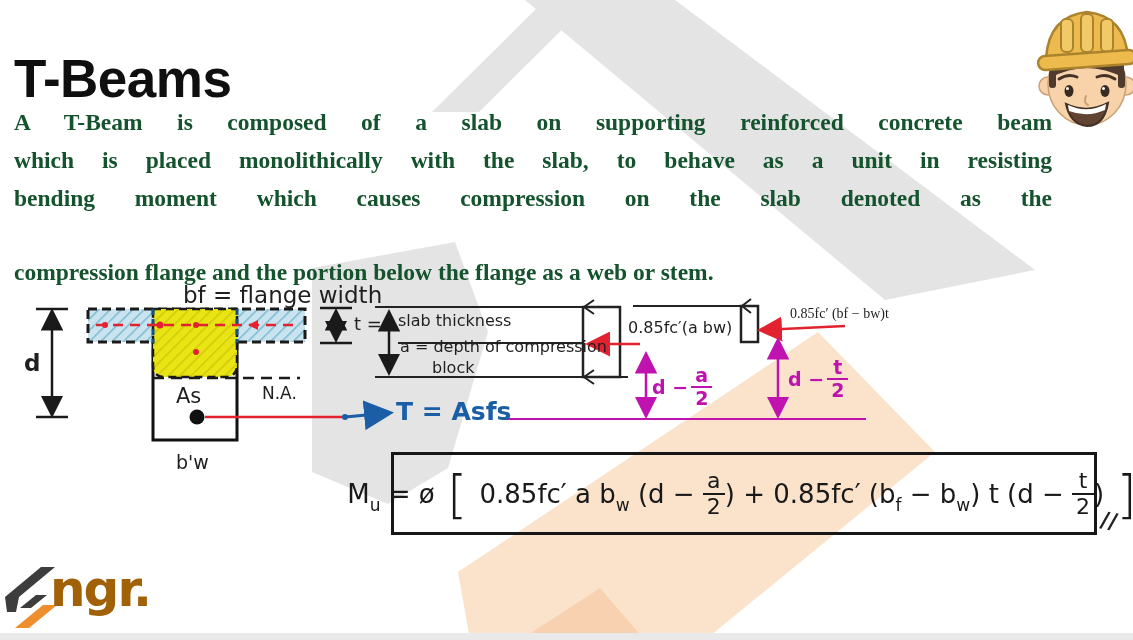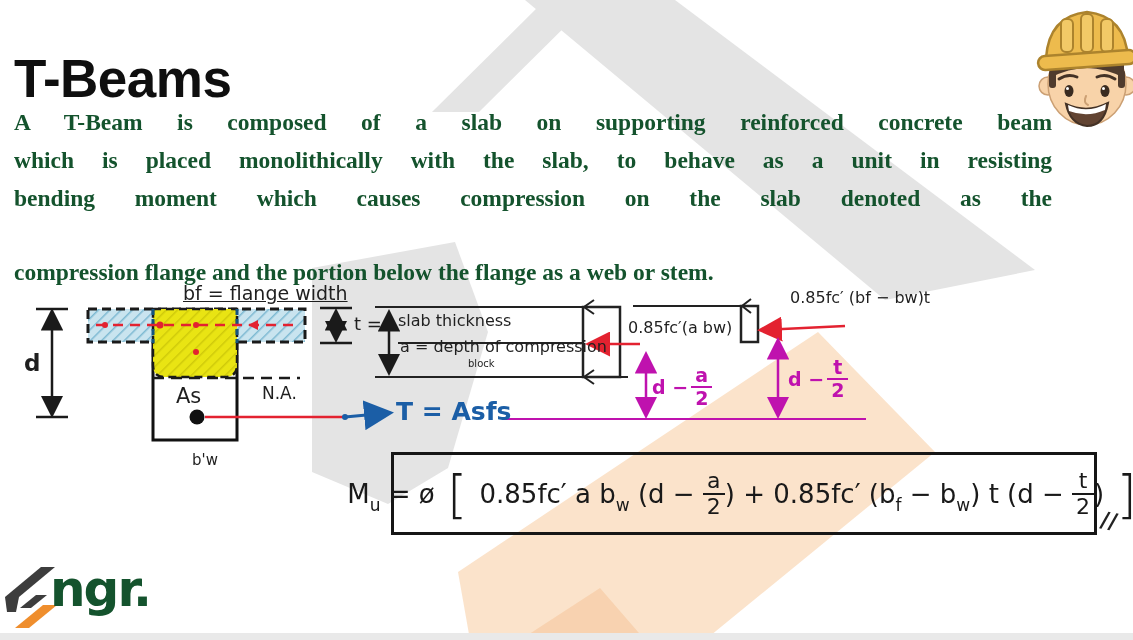--- a/index.html
+++ b/index.html
@@ -34,21 +34,21 @@
   }
   #formula-content{
     font-family:"DejaVu Sans",sans-serif;font-size:26px;color:#191919;
     display:flex;align-items:center;white-space:pre;font-weight:500;
   }
   #formula-content .fsub{font-size:17px;align-self:flex-end;padding-bottom:3px;}
   #formula-content .fbig{font-size:52px;font-weight:300;padding:0 4px;line-height:0;}
   #formula-content .frac{font-size:22px;margin:0 2px;}
   #end-mark{left:1101px;top:508px;font-size:22px;font-weight:700;color:#222;
     transform:rotate(12deg);font-family:"DejaVu Sans",sans-serif;}
-  #logo-text{left:50px;top:560px;font-size:50px;font-weight:700;color:#14532d;
+  #logo-text{left:50px;top:560px;font-size:50px;font-weight:700;color:#a16207;
     font-family:"DejaVu Sans",sans-serif;letter-spacing:-2px;}
   #logo-sub{left:49px;top:664px;font-size:16px;font-weight:600;color:#6f6f6f;
     letter-spacing:4px;font-family:"Liberation Sans",sans-serif;}
 </style>
 </head>
 <body>
 
 <svg id="bg-svg" width="1133" height="640" viewBox="0 0 1133 640">
   <defs>
     <pattern id="hatchBlue" patternUnits="userSpaceOnUse" width="8" height="8" patternTransform="rotate(45)">
@@ -178,31 +178,31 @@
   </g>
 </svg>
 
 <h1 id="page-title" class="txt">T-Beams</h1>
 
 <div class="txt para-line" style="top:103px;">A T-Beam is composed of a slab on supporting reinforced concrete beam</div>
 <div class="txt para-line" style="top:141px;">which is placed monolithically with the slab, to behave as a unit in resisting</div>
 <div class="txt para-line" style="top:179px;">bending moment which causes compression on the slab denoted as the</div>
 <div class="txt para-line last" style="top:217px;margin-top:36px;">compression flange and the portion below the flange as a web or stem.</div>
 
-<div class="txt hw" style="left:183px;top:282px;font-size:19px;text-decoration:underline;">bf = flange width</div>
+<div class="txt hw" style="left:183px;top:282px;font-size:23px;">bf = flange width</div>
 <div class="txt hw" style="left:24px;top:350px;font-size:23px;font-weight:700;">d</div>
 <div class="txt hw" style="left:176px;top:384px;font-size:21px;">As</div>
 <div class="txt hw" style="left:262px;top:383px;font-size:17px;text-align:center;">N.A.</div>
-<div class="txt hw" style="left:192px;top:451px;font-size:15px;">b'w</div>
+<div class="txt hw" style="left:176px;top:451px;font-size:19px;">b'w</div>
 <div class="txt hw" style="left:354px;top:313px;font-size:18px;">t =</div>
 <div class="txt hw" style="left:398px;top:311px;font-size:16px;">slab  thickness</div>
 <div class="txt hw" style="left:400px;top:337px;font-size:16px;">a = depth of compression</div>
-<div class="txt hw" style="left:432px;top:358px;font-size:10px;margin-left:36px;">block</div>
+<div class="txt hw" style="left:432px;top:358px;font-size:16px;">block</div>
 <div class="txt hw" style="left:628px;top:318px;font-size:16px;">0.85fc′(a bw)</div>
-<div class="txt hw" style="left:790px;top:288px;font-size:16px;">0.85fc′ (bf − bw)t</div>
+<div class="txt hw" style="left:790px;top:306px;font-size:14px;font-family:Liberation Serif, serif;">0.85fc′ (bf − bw)t</div>
 <div class="txt hw blue" style="left:396px;top:397px;font-size:25px;font-weight:700;">T = Asfs</div>
 
 <div class="txt hw magenta dimlabel" style="left:652px;top:366px;font-size:19px;">
   <span>d −</span>
   <span class="frac">
       <span>a</span>
       <span class="fbar"></span>
       <span>2</span>
     </span>
 </div>

